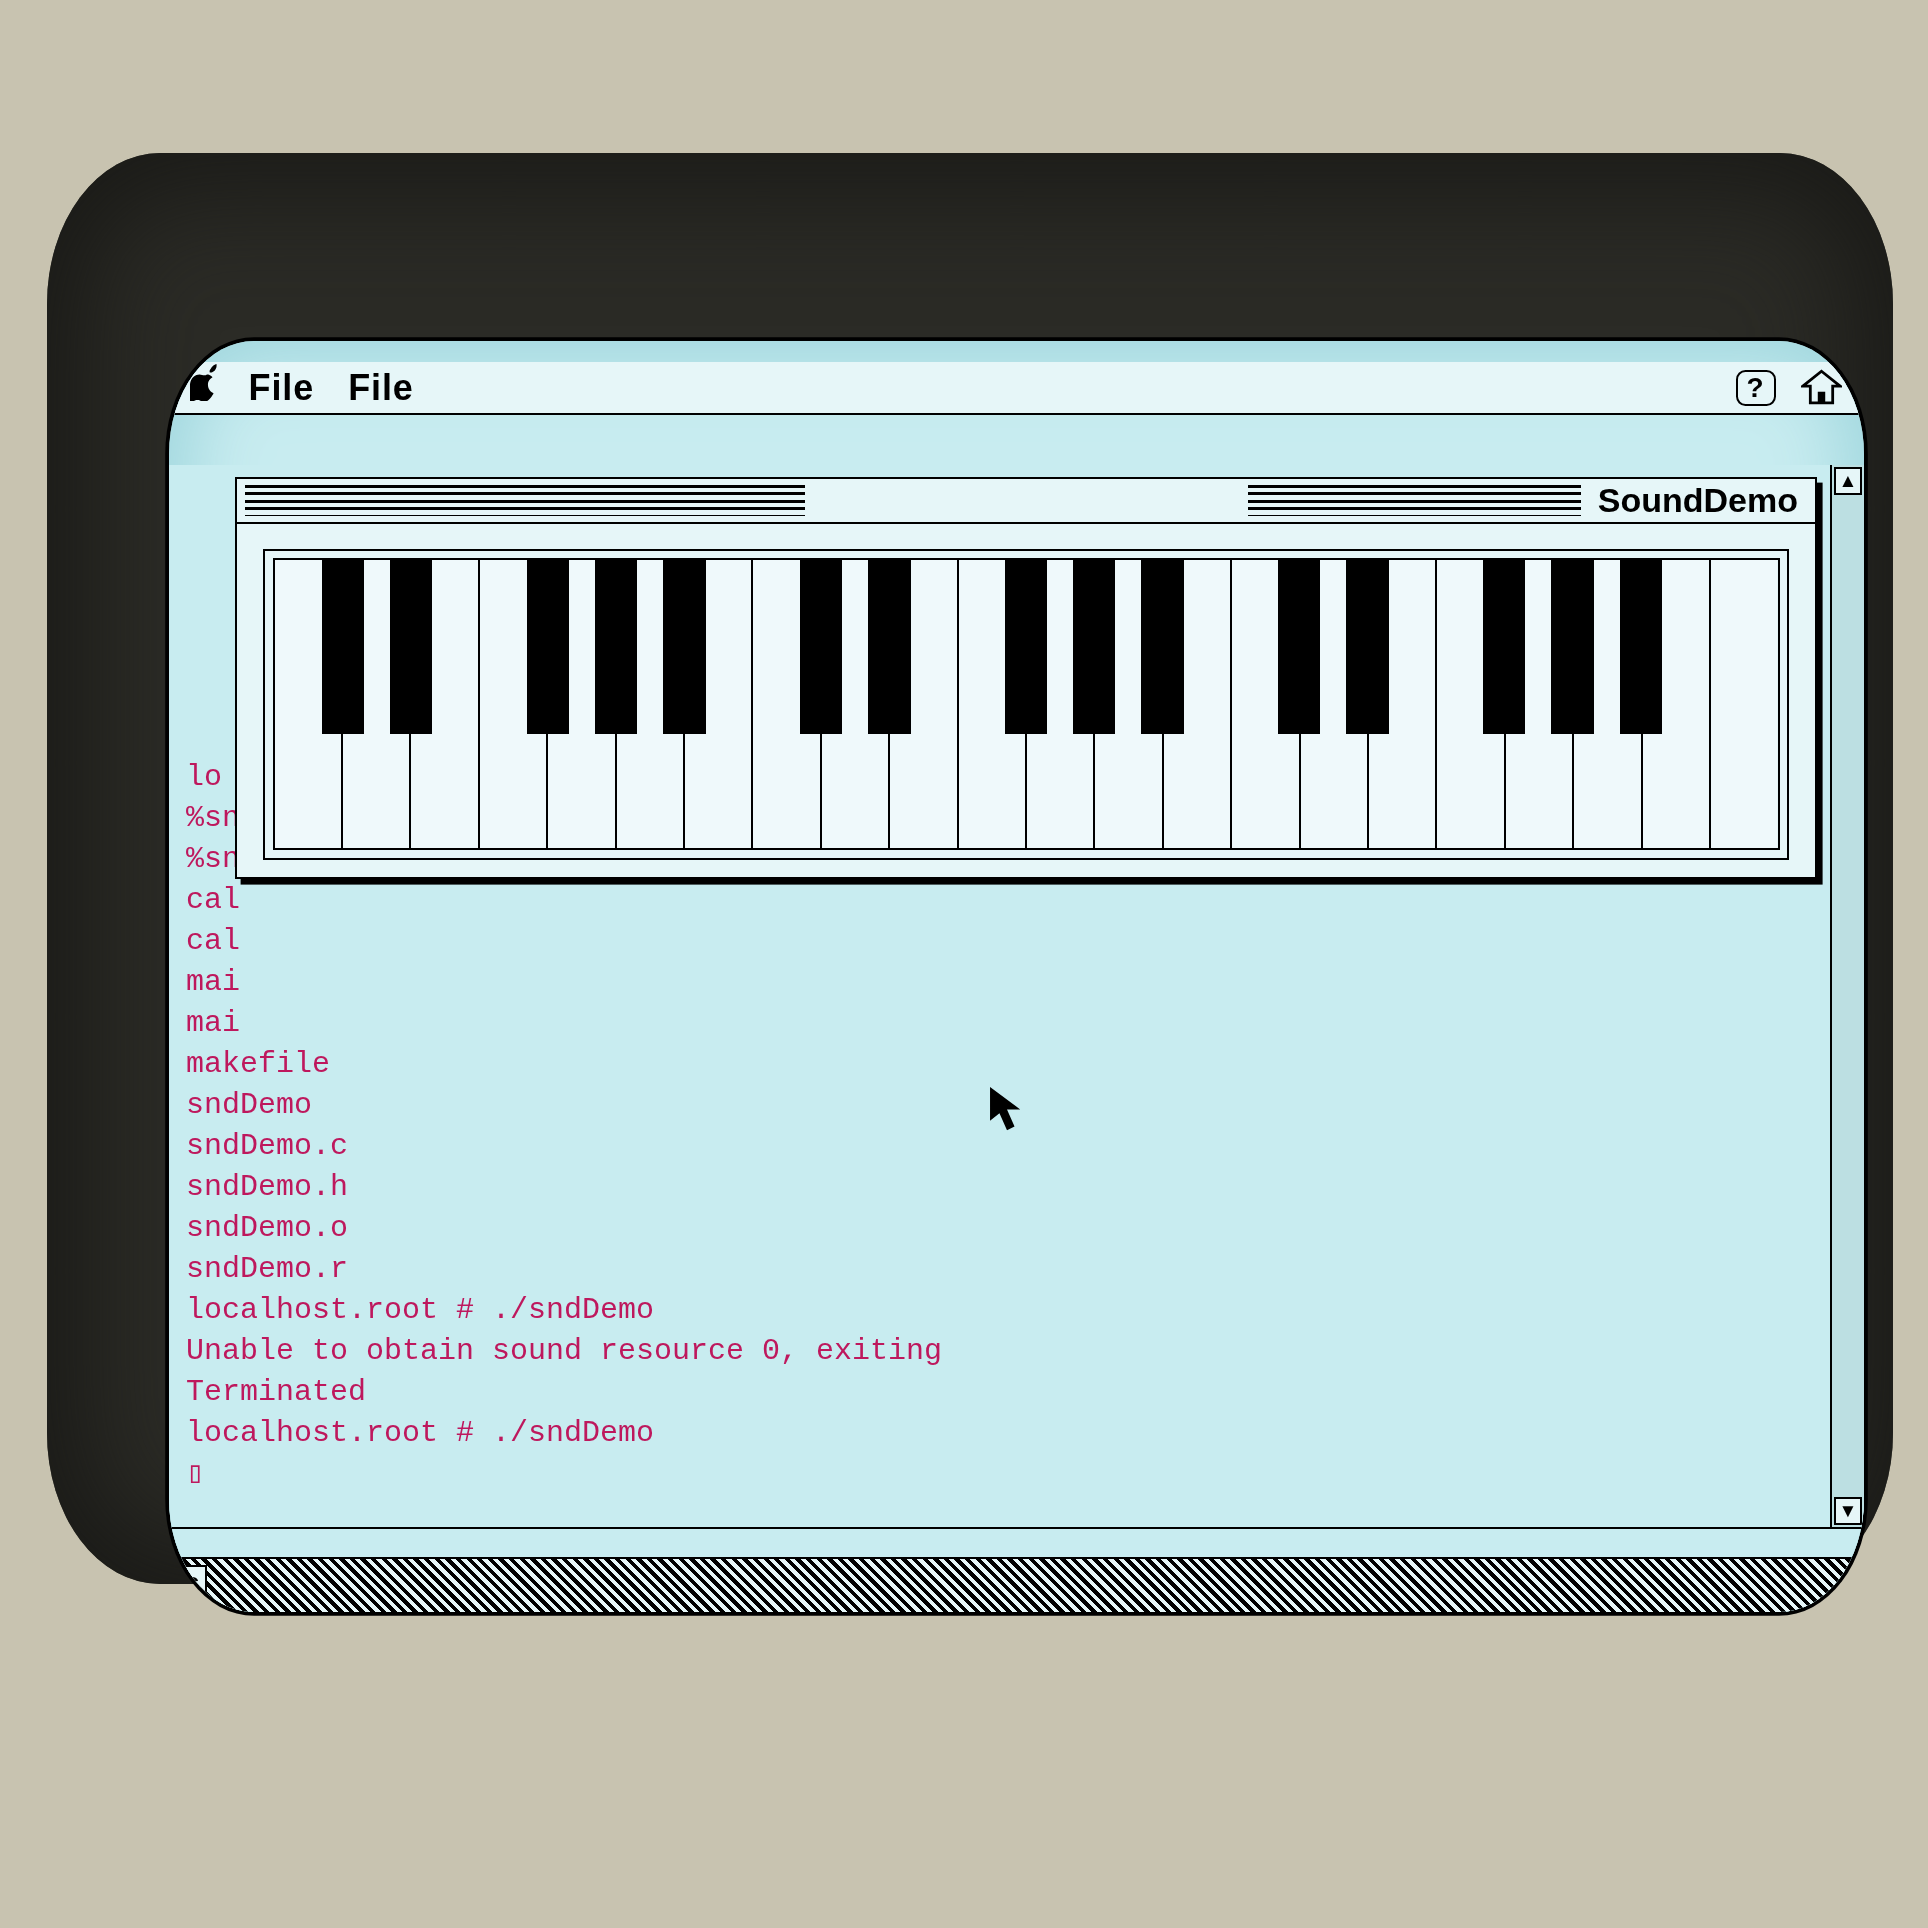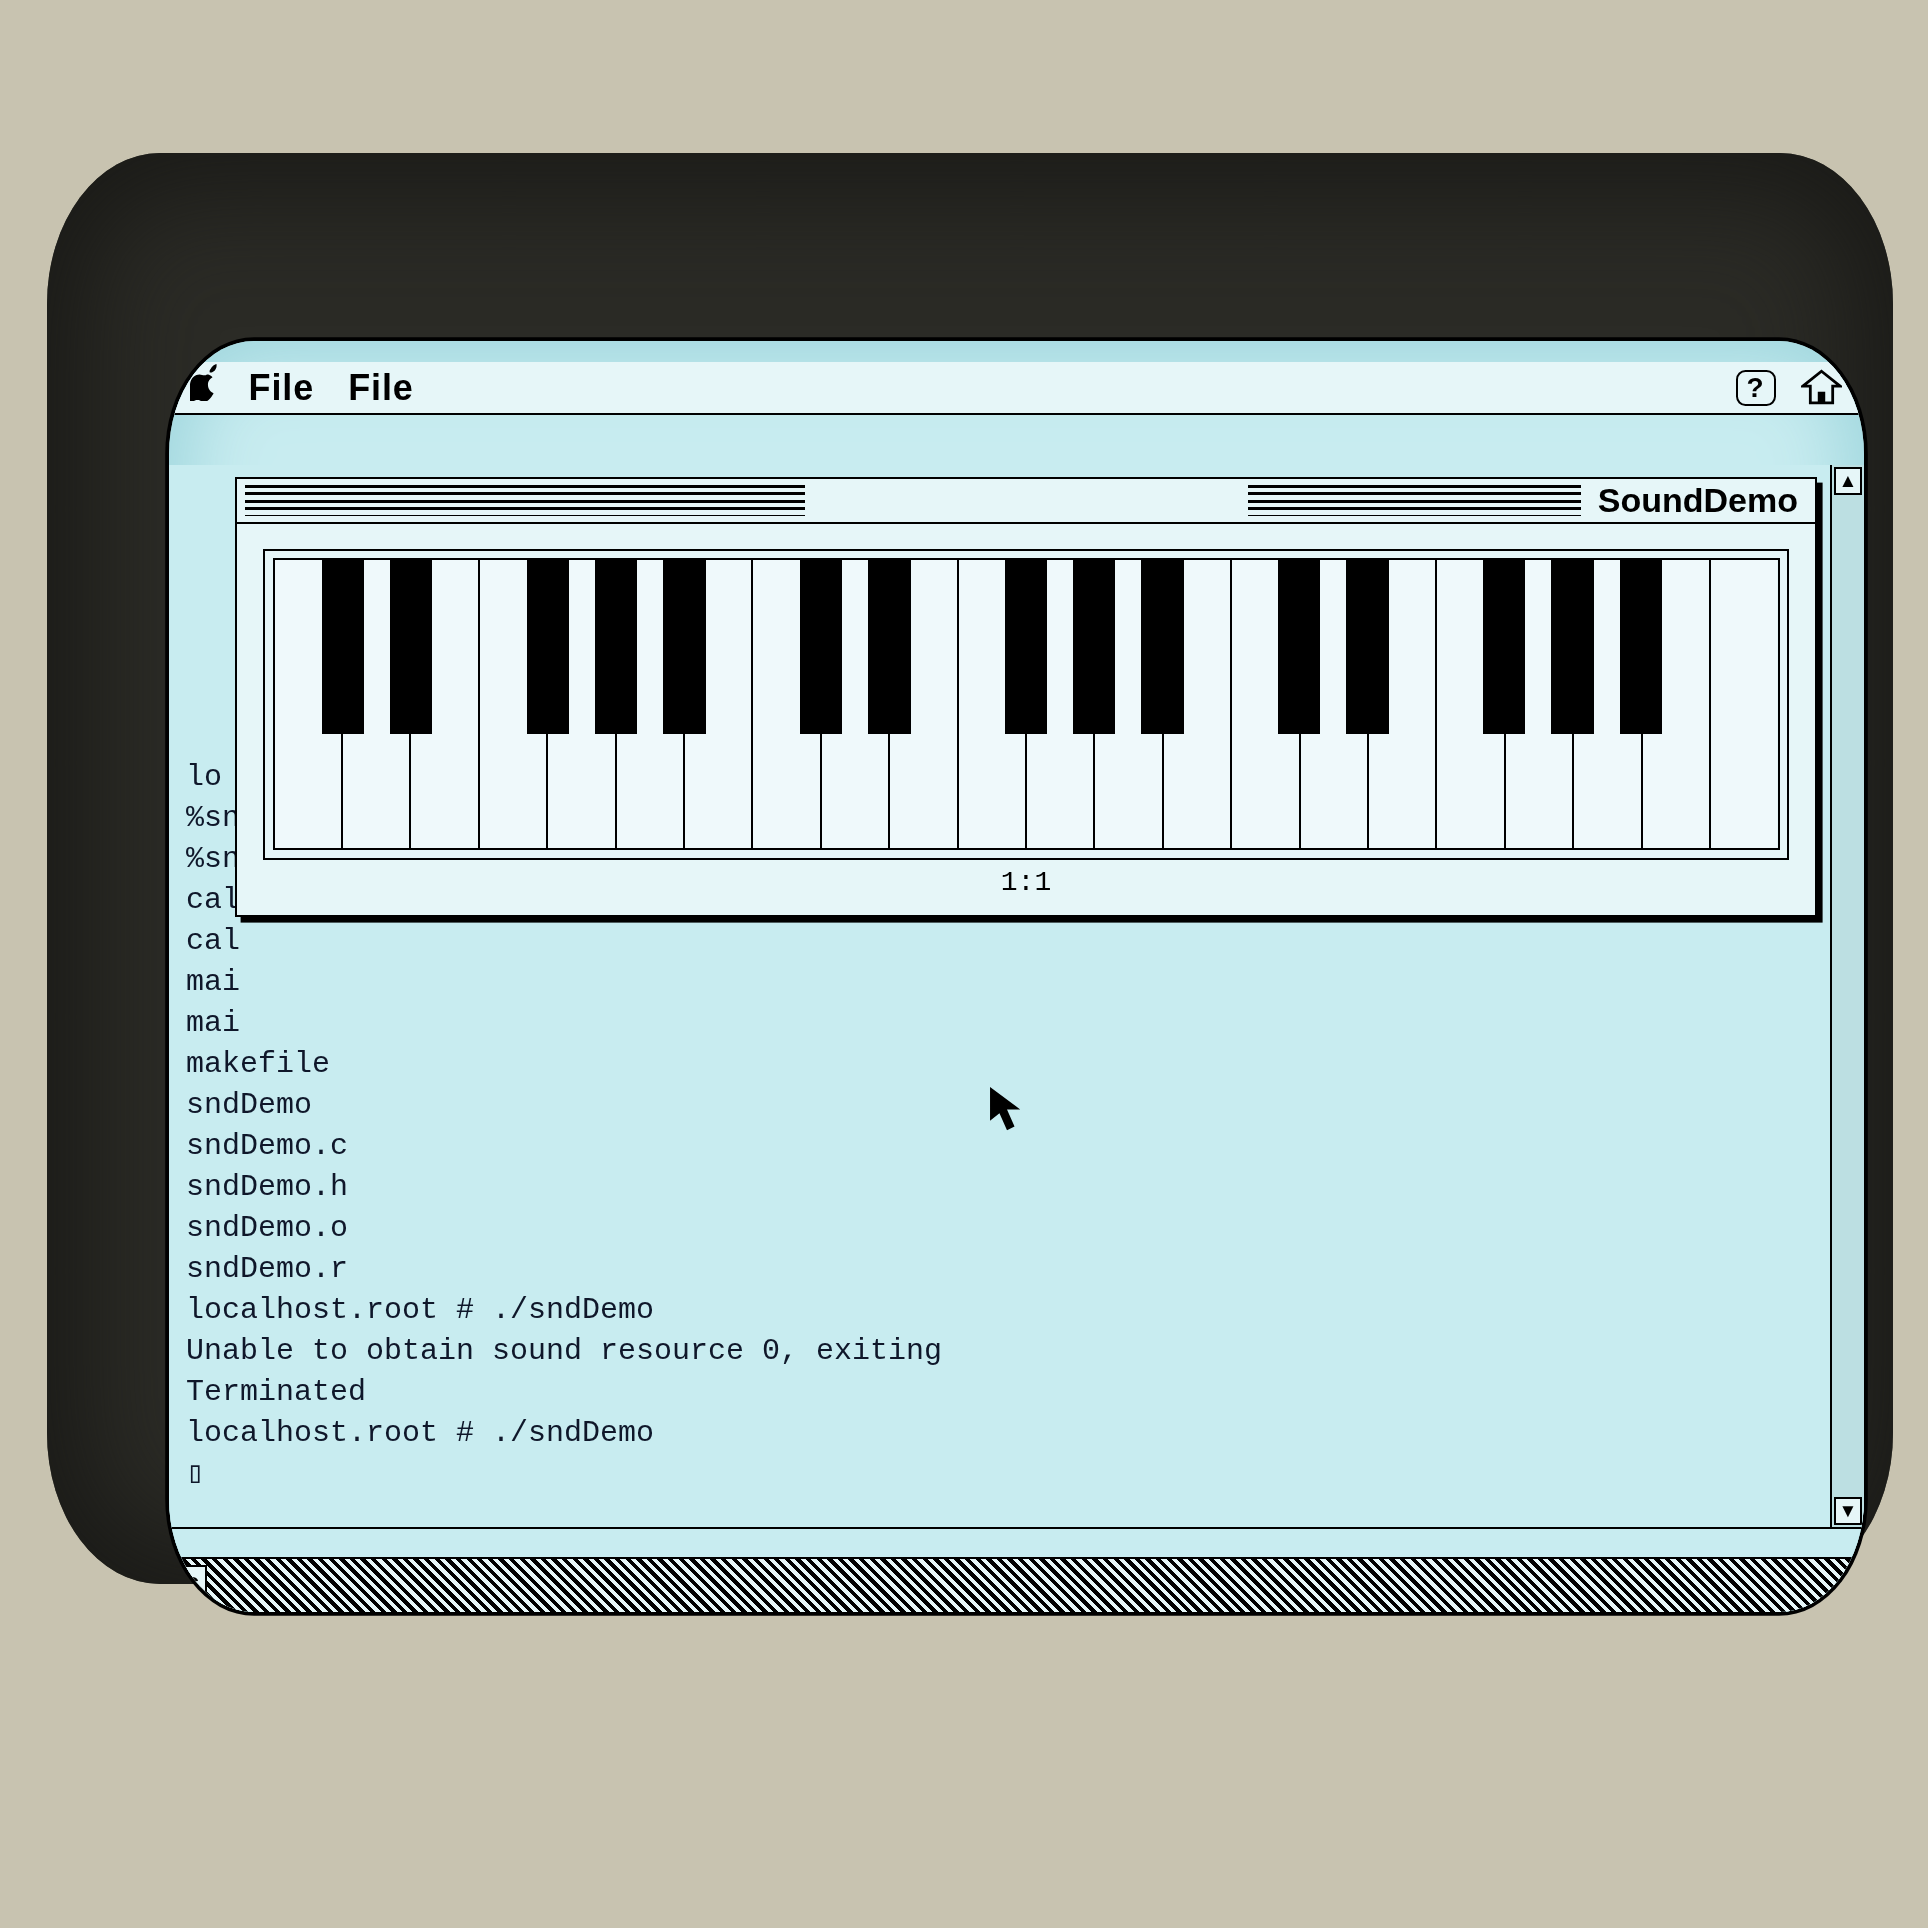--- a/index.html
+++ b/index.html
@@ -123,21 +123,21 @@
     font-size: 28px; font-weight: 700;
   }
 
   
   .term {
     position: absolute;
     left: 17px; top: 292px;
     font-family: "Monaco","Courier New",monospace;
     font-size: 30px;
     line-height: 41px;
-    color: #0f172a;
+    color: #be185d;
     white-space: pre;
   }
 
   
   .sdwin {
     position: absolute;
     left: 66px; top: 136px;
     width: 1582px;
     border: 2.8px solid #000;
     background: #e6f6f8;
@@ -309,21 +309,20 @@
               <div class="bkey" style="left: 48.5909%; width: 2.81818%;"></div>
               <div class="bkey" style="left: 53.1364%; width: 2.81818%;"></div>
               <div class="bkey" style="left: 57.6818%; width: 2.81818%;"></div>
               <div class="bkey" style="left: 66.7727%; width: 2.81818%;"></div>
               <div class="bkey" style="left: 71.3182%; width: 2.81818%;"></div>
               <div class="bkey" style="left: 80.4091%; width: 2.81818%;"></div>
               <div class="bkey" style="left: 84.9545%; width: 2.81818%;"></div>
               <div class="bkey" style="left: 89.5%; width: 2.81818%;"></div>
             </div>
         </div>
-        <div class="ratio">1:1</div>
       </div>
     </div>
 
     <div class="cursor">
       <svg width="38" height="49" viewBox="0 0 20 26">
         <polygon points="1,1 1,19 6,15 10,24 14,22 10,13 17,13" fill="#000"></polygon>
       </svg>
     </div>
 
   </div>

